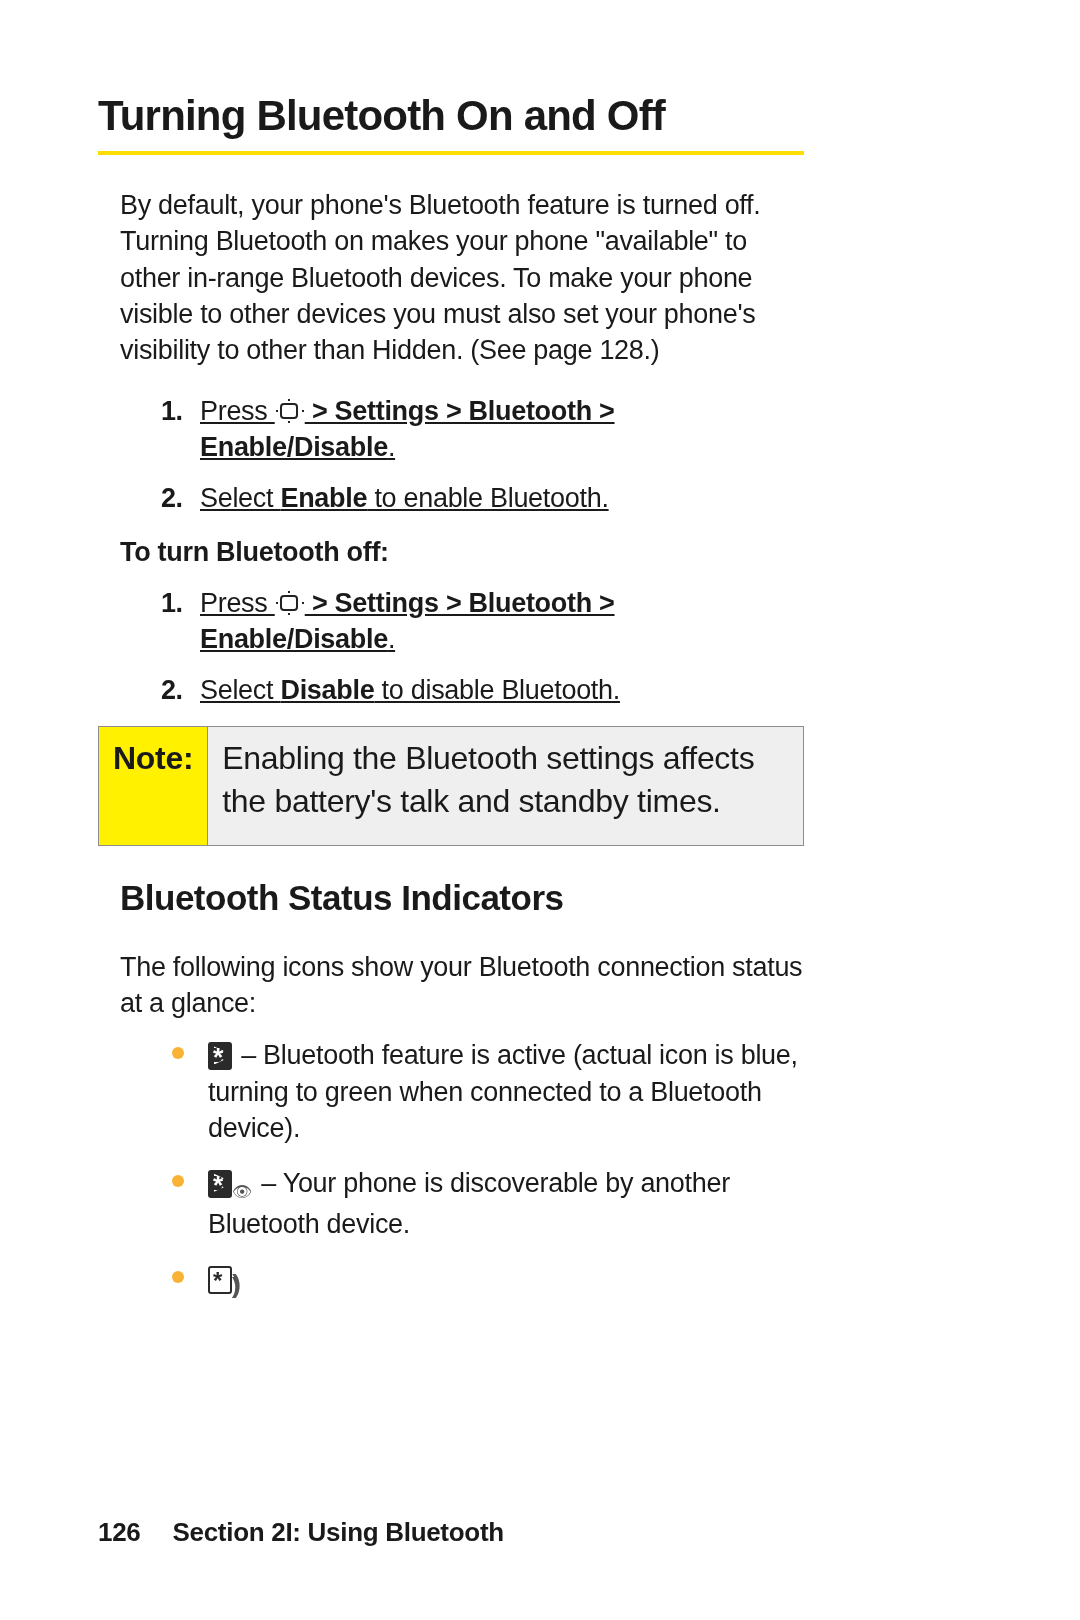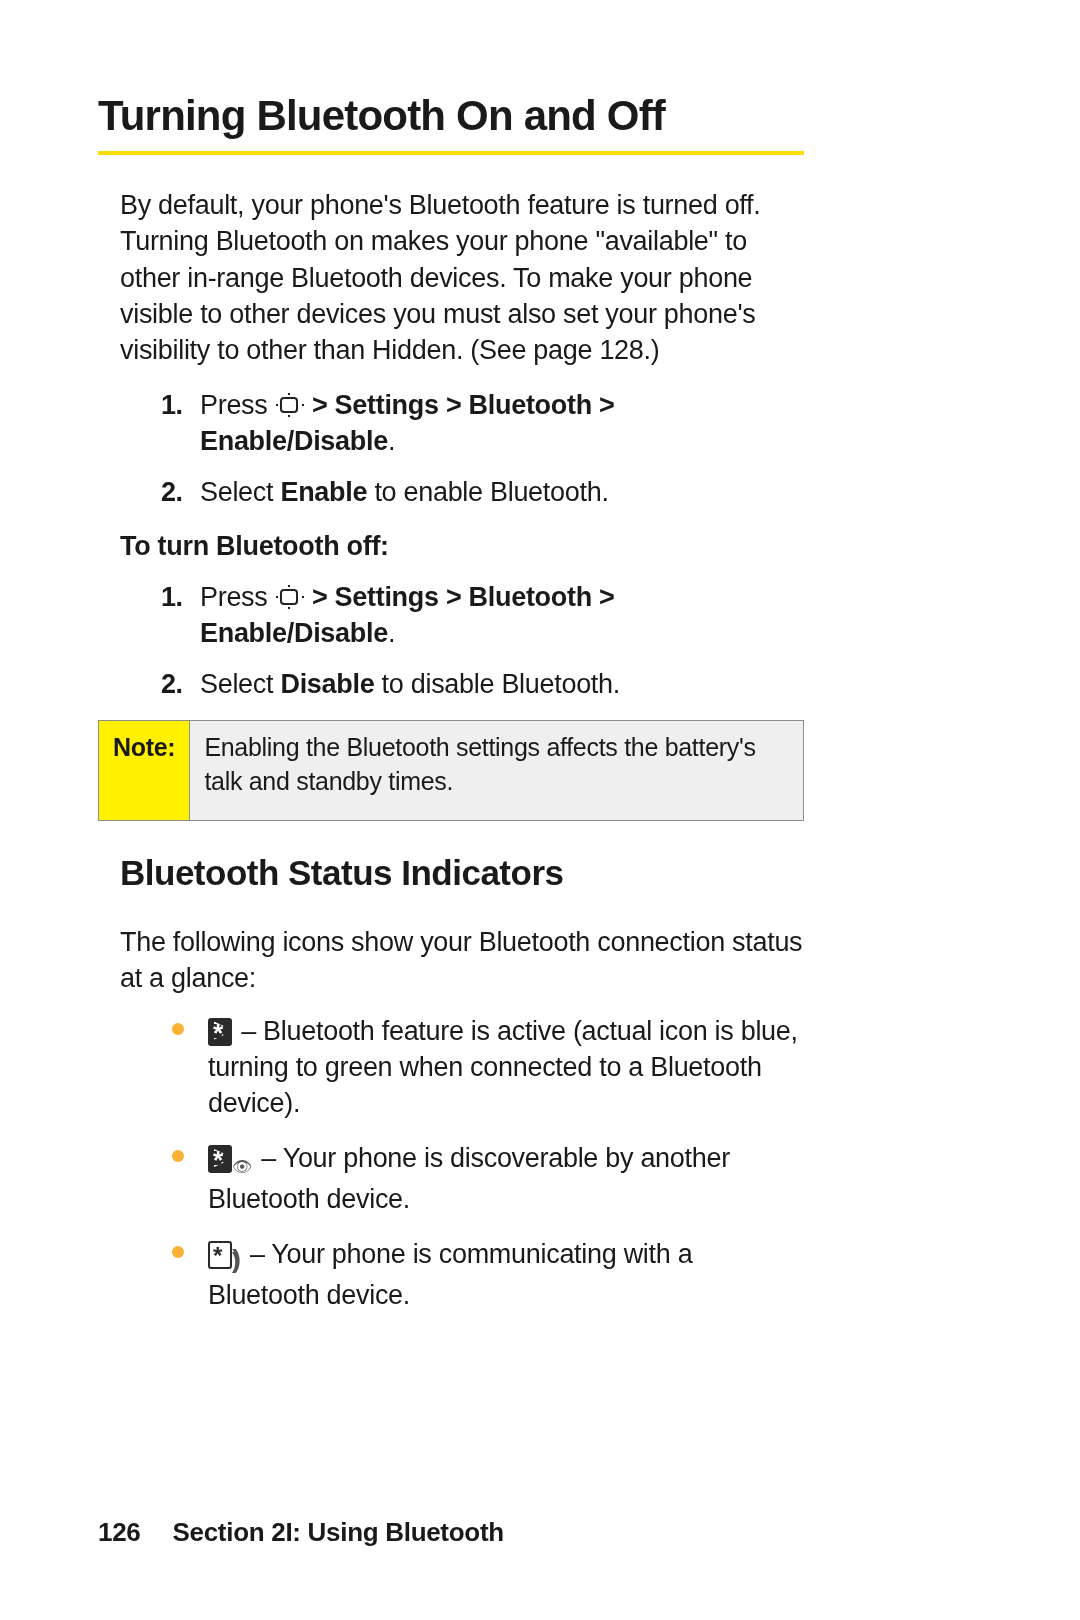--- a/index.html
+++ b/index.html
@@ -25,35 +25,36 @@
     margin: 0 0 6px 0;
     letter-spacing: -0.8px;
   }
   .title-rule {
     height: 4px;
     background: #fede00;
     margin-bottom: 32px;
   }
   .intro {
     padding: 0 0 0 22px;
-    margin-bottom: 18px;
+    margin-bottom: 24px;
   }
   .subhead {
     font-weight: 700;
     padding-left: 22px;
     margin: 14px 0 14px 0;
   }
   ol.steps {
     margin: 0 0 18px 0;
     padding: 0 0 0 92px;
   }
   ol.steps li {
     margin: 12px 0 14px 0;
     padding-left: 10px;
     font-weight: 400;
+    text-decoration: underline;
   }
   ol.steps li::marker {
     font-weight: 700;
   }
   .b { font-weight: 700; }
   .nav-icon {
     display: inline-block;
     vertical-align: -3px;
     width: 30px;
     height: 22px;
@@ -74,21 +75,21 @@
     left: 1px; top: 9px;
     width: 2px; height: 2px;
     background: #222;
     box-shadow: 26px 0 #222, 12px -11px #222, 12px 11px #222;
   }
 
   .note-box {
     display: flex;
     border: 1px solid #8d8d8d;
     margin: 8px 0 28px 0;
-    font-size: 25px;
+    font-size: 32px;
   }
   .note-label {
     background: #fff100;
     font-weight: 700;
     padding: 10px 14px;
     flex: 0 0 auto;
     border-right: 1px solid #8d8d8d;
   }
   .note-body {
     background: #efefef;
@@ -242,21 +243,21 @@
   <p class="para">The following icons show your Bluetooth connection status at a glance:</p>
 
   <ul class="icons">
     <li>
       <span class="bt-icon solid"></span><span> – Bluetooth feature is active (actual icon is blue, turning to green when connected to a Bluetooth device).</span>
     </li>
     <li>
       <span class="bt-icon solid"></span><span class="bt-side eye"></span><span> – Your phone is discoverable by another Bluetooth device.</span>
     </li>
     <li>
-      <span class="bt-icon outline"></span><span class="bt-side waves"></span><span> – Your phone is communicating with a Bluetooth device.</span>
+      <span class="bt-icon outline"></span><span class="bt-side waves"></span>
     </li>
   </ul>
 
   <div class="footer">
     <span class="pn">126</span><span>Section 2I: Using Bluetooth</span>
   </div>
 
 </div>
 
 </body></html>

